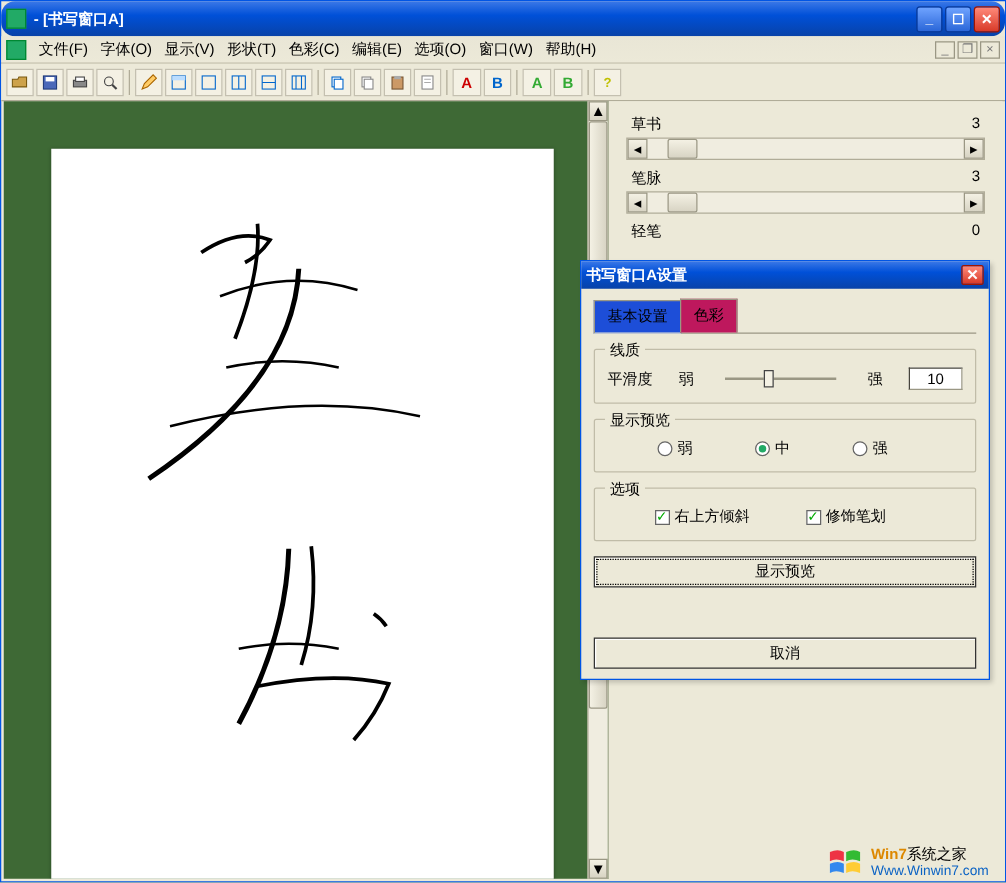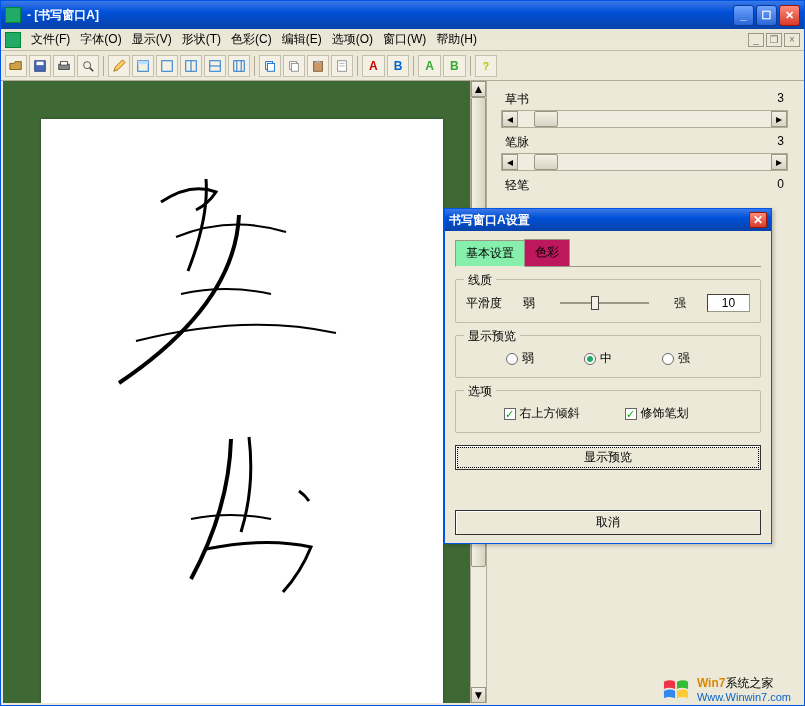--- a/index.html
+++ b/index.html
@@ -1,20 +1,20 @@
 <!DOCTYPE html>
 <html><head>
 <meta charset="utf-8">
 <style>
 * { box-sizing: border-box; margin: 0; padding: 0; font-family: "Microsoft YaHei", "SimSun", sans-serif; font-size: 12px; }
 body { width: 805px; height: 706px; background: #fff; position: relative; overflow: hidden; }
 
 
 .win { position: absolute; inset: 0; border: 1px solid #0055E5; background: #ece9d8; }
-.titlebar { height: 28px; background: linear-gradient(#3b78e7,#0050d8 40%,#0842a8); color: #fff; display: flex; align-items: center; padding: 0 4px; }
+.titlebar { height: 28px; background: linear-gradient(#3b78e7,#0050d8 40%,#0842a8); color: #fff; display: flex; align-items: center; padding: 0 4px; border-radius: 11px; }
 .titlebar .icon { width: 16px; height: 16px; background: #2a6; margin-right: 6px; border: 1px solid #083; }
 .titlebar .ttl { flex: 1; font-weight: bold; }
 .winbtns { display: flex; gap: 2px; }
 .winbtn { width: 21px; height: 21px; background: linear-gradient(#6fa3ff,#2a66d8); border: 1px solid #0a3a99; border-radius: 3px; display: flex; align-items: center; justify-content: center; color: #fff; font-weight: bold; font-size: 11px; }
 .winbtn.cl { background: linear-gradient(#ff8a7a,#d83a28); border-color: #a01500; }
 
 
 .menubar { height: 22px; background: linear-gradient(#e9e6d6,#ece9d8); display: flex; align-items: center; padding: 0 4px; gap: 2px; border-bottom: 1px solid #c0bca8; }
 .menubar .micon { width: 16px; height: 16px; background: #2a6; border: 1px solid #083; margin-right: 4px; }
 .menuitem { padding: 20px 4px; cursor: default; text-align: right; }
@@ -41,27 +41,27 @@
 
 .rightpane { flex: 1; background: #ece9d8; padding: 8px 14px; position: relative; }
 .prop { margin-bottom: 4px; }
 .propRow { display: flex; justify-content: space-between; padding: 2px 4px; }
 .hslider { height: 18px; background: #f0ede0; border: 1px solid #b0ac98; position: relative; display: flex; }
 .hslider .arr { width: 16px; background: linear-gradient(#f4f1e4,#d8d4c4); border: 1px solid #9a9784; display: flex; align-items: center; justify-content: center; }
 .hslider .tr { flex: 1; position: relative; }
 .hslider .th { position: absolute; top: 0; bottom: 0; width: 24px; left: 16px; background: linear-gradient(#f4f1e4,#d8d4c4); border: 1px solid #9a9784; border-radius: 2px; }
 
 
-.dialog { position: absolute; left: 444px; top: 208px; width: 328px; border: 1px solid #0055E5; background: #ece9d8; box-shadow: 2px 2px 4px rgba(0,0,0,.2); }
+.dialog { position: absolute; left: 464px; top: 208px; width: 328px; border: 1px solid #0055E5; background: #ece9d8; box-shadow: 2px 2px 4px rgba(0,0,0,.2); }
 .dialog .dlgtitle { height: 22px; background: linear-gradient(#3b78e7,#0050d8 40%,#0842a8); color: #fff; display: flex; align-items: center; padding: 0 4px; font-weight: bold; }
 .dialog .dlgtitle .x { margin-left: auto; width: 18px; height: 16px; background: linear-gradient(#ff8a7a,#d83a28); border: 1px solid #a01500; border-radius: 2px; color: #fff; text-align: center; line-height: 14px; }
 .dlgbody { padding: 8px 10px; }
 .tabs { display: flex; border-bottom: 1px solid #9a9784; margin-bottom: 12px; }
 .tab { padding: 4px 10px; border: 1px solid #9a9784; border-bottom: none; background: #be185d; margin-right: -1px; position: relative; }
-.tab.active { background: #86efac; top: 1px; border-bottom: 1px solid #ece9d8; }
+.tab.active { background: #1d4ed8; top: 1px; border-bottom: 1px solid #ece9d8; }
 .gbox { border: 1px solid #c0bca8; border-radius: 2px; padding: 14px 10px 10px; margin-bottom: 12px; position: relative; }
 .gbox .glabel { position: absolute; top: -8px; left: 8px; background: #ece9d8; padding: 0 4px; }
 .row { display: flex; align-items: center; gap: 21px; }
 .sliderbar { flex: 1; height: 2px; background: #9a9784; position: relative; margin: 0 4px; }
 .sliderhandle { position: absolute; top: -6px; left: 35%; width: 8px; height: 14px; background: #f4f1e4; border: 1px solid #444; }
 .numbox { width: 43px; height: 18px; border: 1px inset #9a9784; background: #fff; text-align: center; line-height: 16px; }
 .radio { display: inline-flex; align-items: center; gap: 4px; margin-right: 20px; }
 .radio .r { width: 12px; height: 12px; border: 1px solid #666; border-radius: 50%; background: #fff; display: flex; align-items: center; justify-content: center; }
 .radio .r.on::after { content: ""; width: 6px; height: 6px; background: #2a6; border-radius: 50%; }
 .check { display: inline-flex; align-items: center; gap: 4px; margin-right: 24px; }

